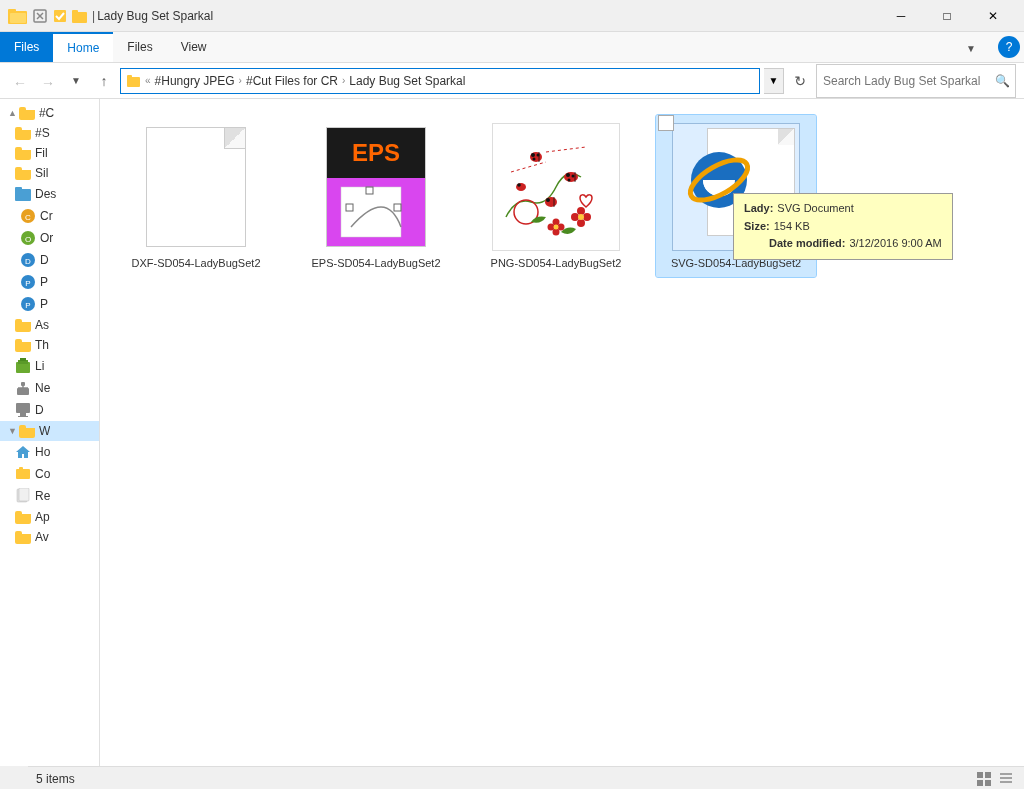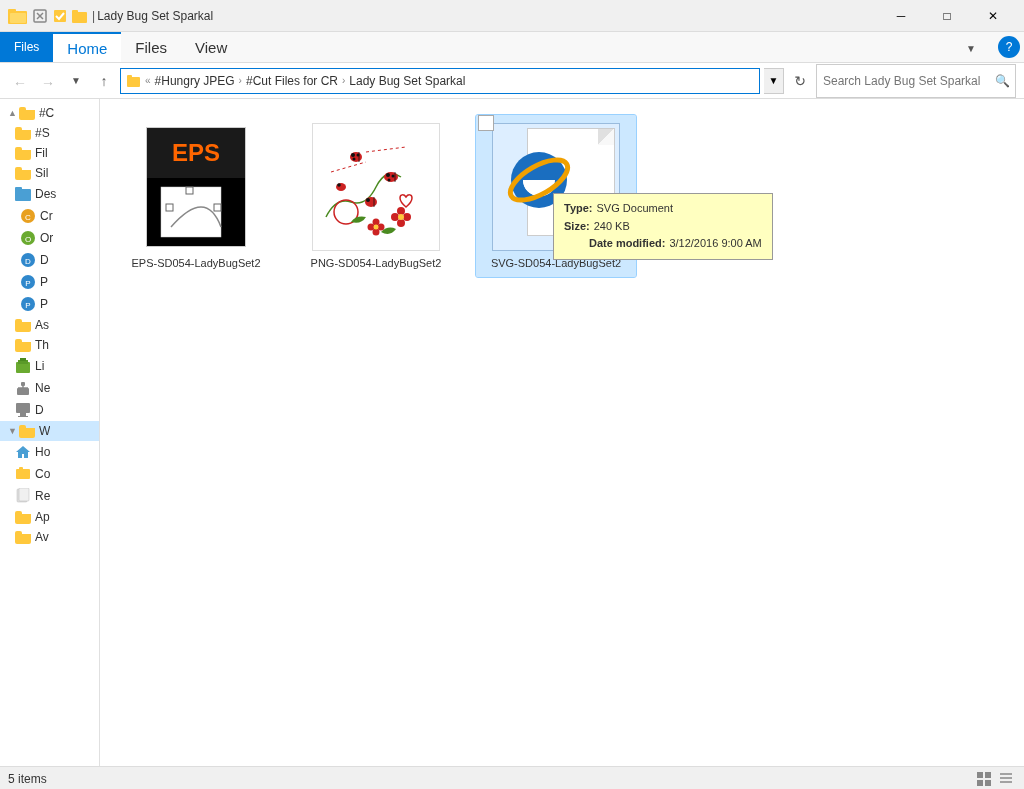--- a/index.html
+++ b/index.html
@@ -15,21 +15,21 @@
     .title-bar-buttons { display: flex; gap: 0; }
     .title-btn {
       width: 46px; height: 32px; border: none; background: transparent; cursor: pointer;
       font-size: 12px; display: flex; align-items: center; justify-content: center;
     }
 
     
     .ribbon { background: #f8f8f8; border-bottom: 1px solid #ddd; }
     .ribbon-tabs { display: flex; align-items: stretch; height: 30px; }
     .ribbon-tab {
-      padding: 12px 14px; display: flex; align-items: center; font-size: 15px;
+      padding: 12px 14px; display: flex; align-items: center; font-size: 12px;
       cursor: pointer; border: none; background: transparent; color: #333; text-align: center;
     }
     .ribbon-tab.active { background: white; color: #0078d7; border-top: 2px solid #0078d7; }
     .ribbon-tab-file { background: #0078d7; color: white; padding: 0 14px; display: flex; align-items: center; font-size: 12px; cursor: pointer; }
 
     
     .address-bar {
       display: flex; align-items: center; background: white; height: 36px;
       padding: 0 8px; border-bottom: 1px solid #ddd; gap: 4px;
     }
@@ -105,21 +105,21 @@
       position: relative; display: flex; align-items: center; justify-content: center;
     }
     .doc-icon::after {
       content: ''; position: absolute; top: 0; right: 0;
       width: 20px; height: 20px;
       background: linear-gradient(135deg, #e0e0e0 50%, #f8f8f8 50%);
       border-left: 1px solid #ccc; border-bottom: 1px solid #ccc;
     }
 
     .eps-icon {
-      width: 100px; height: 120px; background: #000000; border: 1px solid #ccc;
+      width: 100px; height: 120px; background: #d946ef; border: 1px solid #ccc;
       position: relative; display: flex; flex-direction: column; align-items: center;
     }
     .eps-icon::after {
       content: ''; position: absolute; top: 0; right: 0;
       width: 20px; height: 20px;
       background: linear-gradient(135deg, #e0e0e0 50%, #f8f8f8 50%);
       border-left: 1px solid #ccc; border-bottom: 1px solid #ccc;
     }
     .eps-banner {
       width: 100%; height: 50px; background: #1a1a1a;
@@ -157,21 +157,21 @@
       position: absolute; background: #ffffc0; border: 1px solid #999;
       padding: 6px 10px; font-size: 11px; color: #333; line-height: 1.6;
       white-space: nowrap; z-index: 100;
       bottom: 60px; left: 50%;
     }
 
     
     .status-bar {
       display: flex; align-items: center; justify-content: space-between;
       background: #f0f0f0; height: 24px; border-top: 1px solid #ddd;
-      padding: 0 8px; font-size: 12px; color: #333;
+      padding: 0 8px; font-size: 12px; color: #333; margin-left: 28px;
     }
     .view-btns { display: flex; gap: 2px; }
     .view-btn { width: 20px; height: 20px; border: none; background: transparent; cursor: pointer; display: flex; align-items: center; justify-content: center; font-size: 12px; color: #555; }
 
     
   </style>
 </head>
 <body>
 
 <div class="title-bar">
@@ -411,20 +411,27 @@
         <span class="icon-folder yellow" style="display:inline-block;width:16px;height:13px;position:relative;margin-right:4px;"></span>
         <span class="sidebar-label">Av</span>
       </div>
 
     </div>
   </div>
 
   <div class="content">
     <div class="file-grid">
 
+      <div class="file-item">
+        <div class="file-thumbnail">
+          <div class="doc-icon">
+          </div>
+        </div>
+        <div class="file-label">DXF-SD054-LadyBugSet2</div>
+      </div>
 
       <div class="file-item">
         <div class="file-thumbnail">
           <div class="eps-icon">
             <div class="eps-banner">EPS</div>
             <div class="eps-curve">
               <svg width="80" height="60" viewBox="0 0 80 60">
                 <rect x="5" y="5" width="60" height="50" fill="white" stroke="#ccc" stroke-width="0.5"></rect>
                 <path d="M 15 45 Q 50 5 65 45" fill="none" stroke="#888" stroke-width="1.5"></path>
                 <rect x="10" y="22" width="7" height="7" fill="none" stroke="#666" stroke-width="1"></rect>
@@ -511,22 +518,22 @@
 
             <circle cx="36" cy="36" r="28" fill="#1a6ec0"></circle>
 
             <path d="M 36 20 A 16 16 0 1 1 20 36 L 52 36 A 16 16 0 0 0 36 20 Z" fill="white"></path>
             <path d="M 20 36 A 16 16 0 0 0 36 52 A 16 16 0 0 0 50 46 L 40 46 A 8 8 0 0 1 28 36 Z" fill="white"></path>
 
             <ellipse cx="36" cy="36" rx="32" ry="14" fill="none" stroke="#f0a000" stroke-width="5" transform="rotate(-30 36 36)"></ellipse>
           </svg>
 
           <div class="tooltip" style="position:absolute;bottom:-10px;left:60px;">
-            <div><strong style="margin-right:4px;">Type:</strong><span>SVG Document</span></div>
-            <div><strong style="margin-right:4px;">Size:</strong><span>240 KB</span></div>
+            <div><strong style="margin-right:4px;">Lady:</strong><span>SVG Document</span></div>
+            <div><strong style="margin-right:4px;">Size:</strong><span>154 KB</span></div>
             <div><strong style="margin-right:4px;padding-left:25px;">Date modified:</strong><span>3/12/2016 9:00 AM</span></div>
           </div>
         </div>
         <div class="file-label">SVG-SD054-LadyBugSet2</div>
       </div>
 
     </div>
   </div>
 </div>
 

